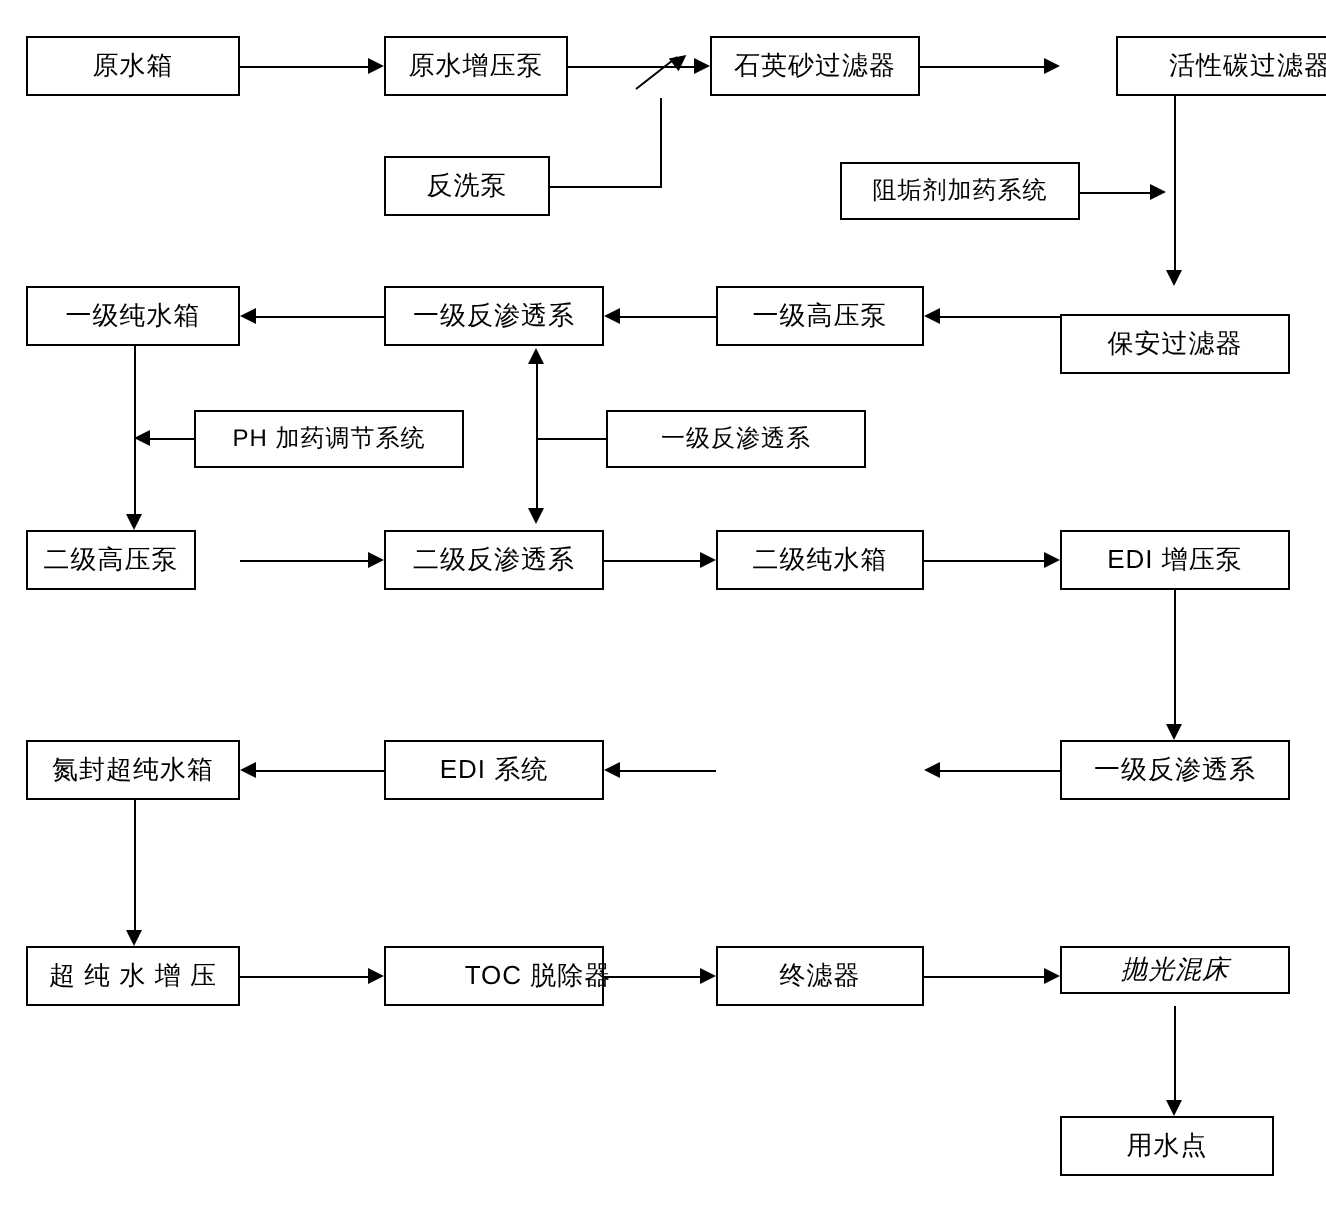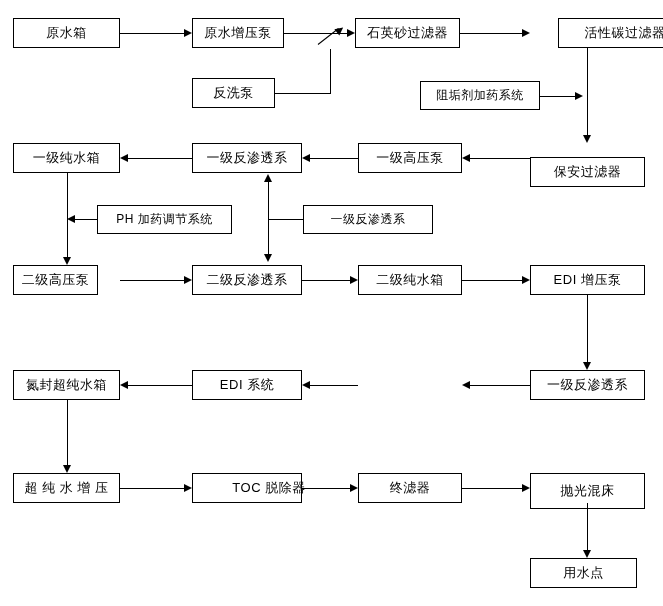--- a/index.html
+++ b/index.html
@@ -88,21 +88,21 @@
   <div class="node" style="left:358px; top:265px; width:104px; height:30px;">二级纯水箱</div>
   <div class="node" style="left:530px; top:265px; width:115px; height:30px;">EDI 增压泵</div>
 
   <div class="node" style="left:530px; top:370px; width:115px; height:30px;">一级反渗透系</div>
   <div class="node" style="left:192px; top:370px; width:110px; height:30px;">EDI 系统</div>
   <div class="node" style="left:13px;  top:370px; width:107px; height:30px;">氮封超纯水箱</div>
 
   <div class="node" style="left:13px;  top:473px; width:107px; height:30px;">超 纯 水 增 压</div>
   <div class="node" style="left:192px; top:473px; width:110px; height:30px;padding-left:44px;">TOC 脱除器</div>
   <div class="node" style="left:358px; top:473px; width:104px; height:30px;">终滤器</div>
-  <div class="node" style="left:530px; top:473px; width:115px; height:36px;">抛光混床</div>
+  <div class="node" style="left:530px; top:473px; width:115px; height:24px;font-style:italic;">抛光混床</div>
 
   <div class="node" style="left:530px; top:558px; width:107px; height:30px;">用水点</div>
 
   <div class="line h" style="left:120px; top:33px; width:64px;"></div>
   <div class="arrow right" style="left:184px; top:29px;"></div>
 
   <div class="line h" style="left:284px; top:33px; width:63px;"></div>
   <div class="arrow right" style="left:347px; top:29px;"></div>
 
   <div class="line h" style="left:460px; top:33px; width:62px;"></div>

